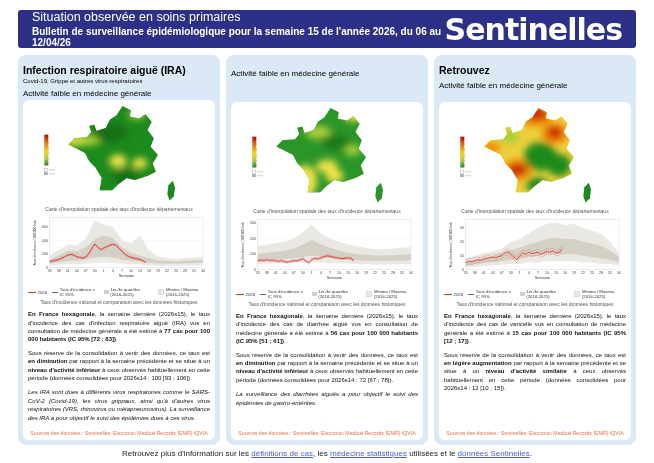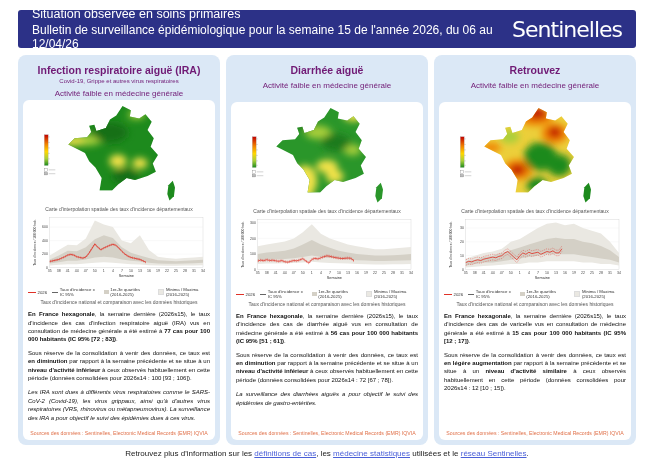--- a/index.html
+++ b/index.html
@@ -4,28 +4,28 @@
 <style>
   html,body{margin:0;padding:0;background:#fff;}
   .page{position:relative;width:654px;height:463px;background:#fff;overflow:hidden;
         font-family:"Liberation Sans",sans-serif;}
 
   
   .hdr{position:absolute;left:18px;top:10px;width:618px;height:38px;background:#2c3187;
        border-radius:3px;display:flex;align-items:center;justify-content:space-between;
        padding:0 14px;box-sizing:border-box;color:#fff;}
   .hdr-title{font-size:12.5px;}
-  .hdr-sub{font-size:12px;margin-top:2px;}
-  .logo{font-size:22px;font-weight:normal;letter-spacing:-1px;font-family:"DejaVu Sans",sans-serif;}
+  .hdr-sub{font-size:10px;margin-top:2px;font-weight:bold;}
+  .logo{font-size:30px;font-weight:bold;letter-spacing:-1px;font-family:"DejaVu Sans",sans-serif;}
 
   
   .panels{position:absolute;left:18px;top:55px;width:618px;height:390px;display:flex;gap:6px;}
   .panel{width:202px;background:#dbe8f6;border-radius:8px;padding:5px;box-sizing:border-box;
          display:flex;flex-direction:column;}
-  .p-head{text-align:center;color:#701a75;height:38px;padding-top:4px;}
+  .p-head{text-align:left;color:#000000;height:38px;padding-top:4px;}
   .p-title{font-size:10.5px;font-weight:bold;}
   .p-sub{font-size:6px;margin-top:1.5px;}
   .p-activity{font-size:8px;margin-top:5px;}
   .p-body{background:#fff;border-radius:6px;flex:1;padding:4px 5px 3px;display:flex;
           flex-direction:column;box-sizing:border-box;}
 
   .map{width:100%;height:101px;display:block;}
   .cap{font-size:5px;color:#555;text-align:center;margin:1px 0 2px;}
   .chart{width:100%;height:72px;display:block;}
 
@@ -173,21 +173,20 @@
           <p><span class="run-b">En France hexagonale</span><span>, la semaine dernière (2026s15), le taux d'incidence des cas d'infection respiratoire aiguë (IRA) vus en consultation de médecine générale a été estimé à </span><span class="run-b">77 cas pour 100 000 habitants (IC 95% [72 ; 83])</span><span>.</span></p>
           <p><span>Sous réserve de la consolidation à venir des données, ce taux est </span><span class="run-b">en diminution</span><span> par rapport à la semaine précédente et se situe à un </span><span class="run-b">niveau d'activité inférieur</span><span> à ceux observés habituellement en cette période (données consolidées pour 2026s14 : 100 [93 ; 106]).</span></p>
           <p class="it"><span>Les IRA sont dues à différents virus respiratoires comme le SARS-CoV-2 (Covid-19), les virus grippaux, ainsi qu'à d'autres virus respiratoires (VRS, rhinovirus ou métapneumovirus). La surveillance des IRA a pour objectif le suivi des épidémies dues à ces virus.</span></p>
         </div>
         <div class="sources">Sources des données : Sentinelles, Electronic Medical Records (EMR) IQVIA</div>
       </div>
     </div>
 
     <div class="panel">
       <div class="p-head">
-        <div class="p-title">Diarrhée aiguë</div>
         <div class="p-activity">Activité faible en médecine générale</div>
       </div>
       <div class="p-body">
         <svg class="map" viewBox="0 0 160 92" preserveAspectRatio="xMidYMid meet">
           <defs>
             <filter id="b1" x="-30%" y="-30%" width="160%" height="160%">
                 <feGaussianBlur stdDeviation="3.5"></feGaussianBlur>
               </filter>
             <clipPath id="c1">
                 <path d="M56,3 L64,7 L63,13 L72,15 L78,11 L84,18 L80,26 L86,34 L83,42 L90,50 L85,58 L88,66 L80,70 L68,74 L60,72 L52,78 L46,84 L34,84 L36,72 L30,62 L24,56 L20,48 L12,44 L4,40 L10,34 L22,33 L26,28 L24,22 L29,21 L31,27 L40,24 L44,16 L50,12 Z" transform="translate(30,-1) scale(0.95)"></path>
@@ -395,16 +394,16 @@
           <p><span class="run-b">En France hexagonale</span><span>, la semaine dernière (2026s15), le taux d'incidence des cas de varicelle vus en consultation de médecine générale a été estimé à </span><span class="run-b">15 cas pour 100 000 habitants (IC 95% [12 ; 17])</span><span>.</span></p>
           <p><span>Sous réserve de la consolidation à venir des données, ce taux est </span><span class="run-b">en légère augmentation</span><span> par rapport à la semaine précédente et se situe à un </span><span class="run-b">niveau d'activité similaire</span><span> à ceux observés habituellement en cette période (données consolidées pour 2026s14 : 12 [10 ; 15]).</span></p>
         </div>
         <div class="sources">Sources des données : Sentinelles, Electronic Medical Records (EMR) IQVIA</div>
       </div>
     </div>
 
   </div>
 
   <div class="ftr">
-    <span><span>Retrouvez plus d'information sur les </span><span class="run-l">définitions de cas</span><span>, les </span><span class="run-l">médecine statistiques</span><span> utilisées et le </span><span class="run-l">réseau Sentinelles</span><span>.</span></span>
+    <span><span>Retrouvez plus d'information sur les </span><span class="run-l">définitions de cas</span><span>, les </span><span class="run-l">médecine statistiques</span><span> utilisées et le </span><span class="run-l">données Sentinelles</span><span>.</span></span>
   </div>
 
 </div>
 
 </body></html>

